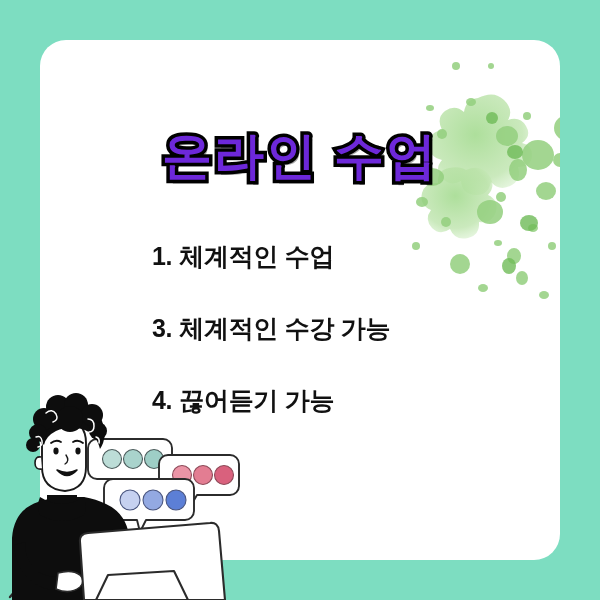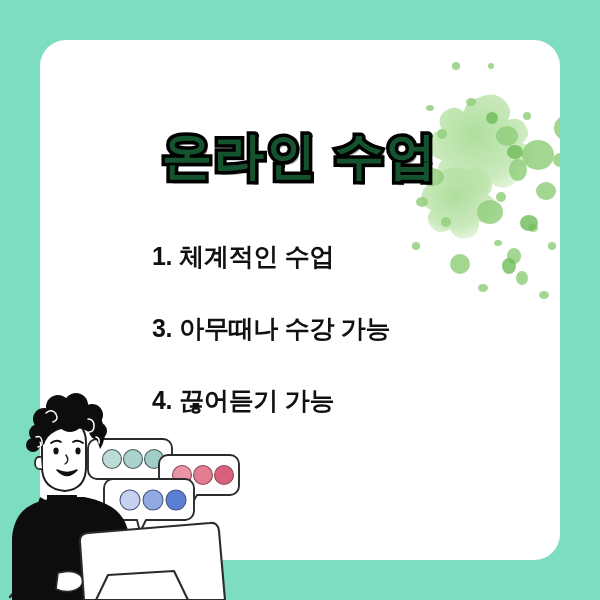--- a/index.html
+++ b/index.html
@@ -40,21 +40,21 @@
     left: 0;
     top: 88px;
     width: 520px;
     text-align: center;
   }
   #poster-title {
     display: inline-block;
     font-size: 50px;
     font-weight: 700;
     letter-spacing: 2px;
-    color: #14532d;
+    color: #6d28d9;
     -webkit-text-stroke: 7px #000000;
     paint-order: stroke fill;
     text-shadow: 3px 4px 0 rgba(0,0,0,0.35);
     line-height: 1.15;
     white-space: nowrap;
   }
   
   #feature-list {
     position: absolute;
     left: 97px;
@@ -143,21 +143,21 @@
 
     <div id="title-wrap">
       <span id="poster-title">온라인 수업</span>
     </div>
 
     <ul id="feature-list">
       <li>
         <span class="num">1.</span><span>체계적인 수업</span>
       </li>
       <li>
-        <span class="num">3.</span><span>아무때나 수강 가능</span>
+        <span class="num">3.</span><span>체계적인 수강 가능</span>
       </li>
       <li>
         <span class="num">4.</span><span>끊어듣기 가능</span>
       </li>
     </ul>
 
   </div>
 
   <svg id="illustration" viewBox="0 0 245 215" aria-hidden="true">
 

